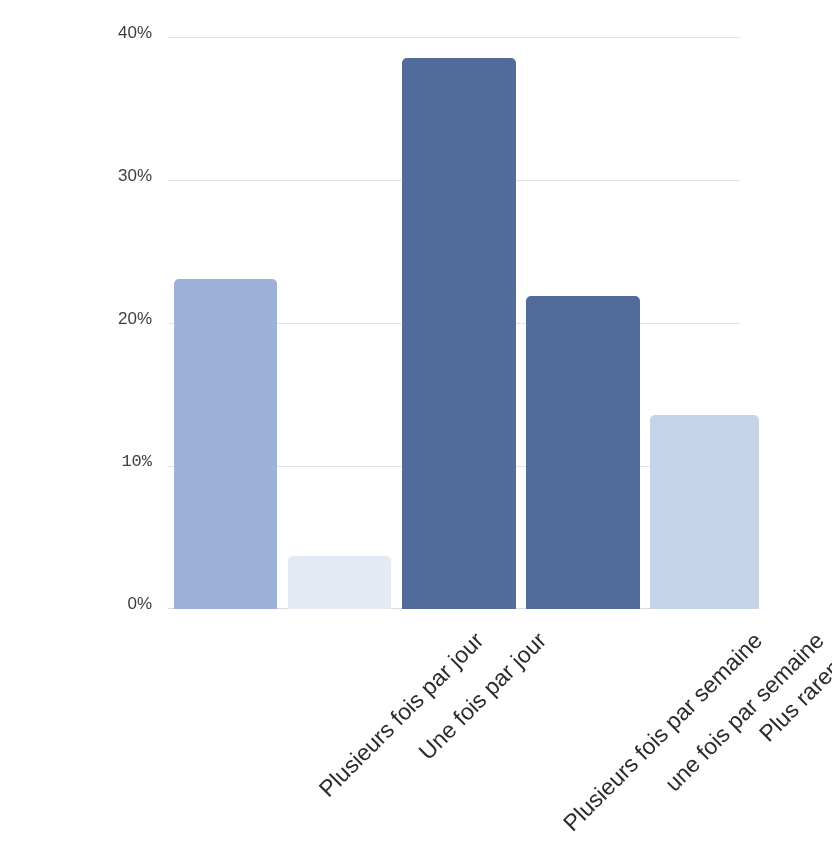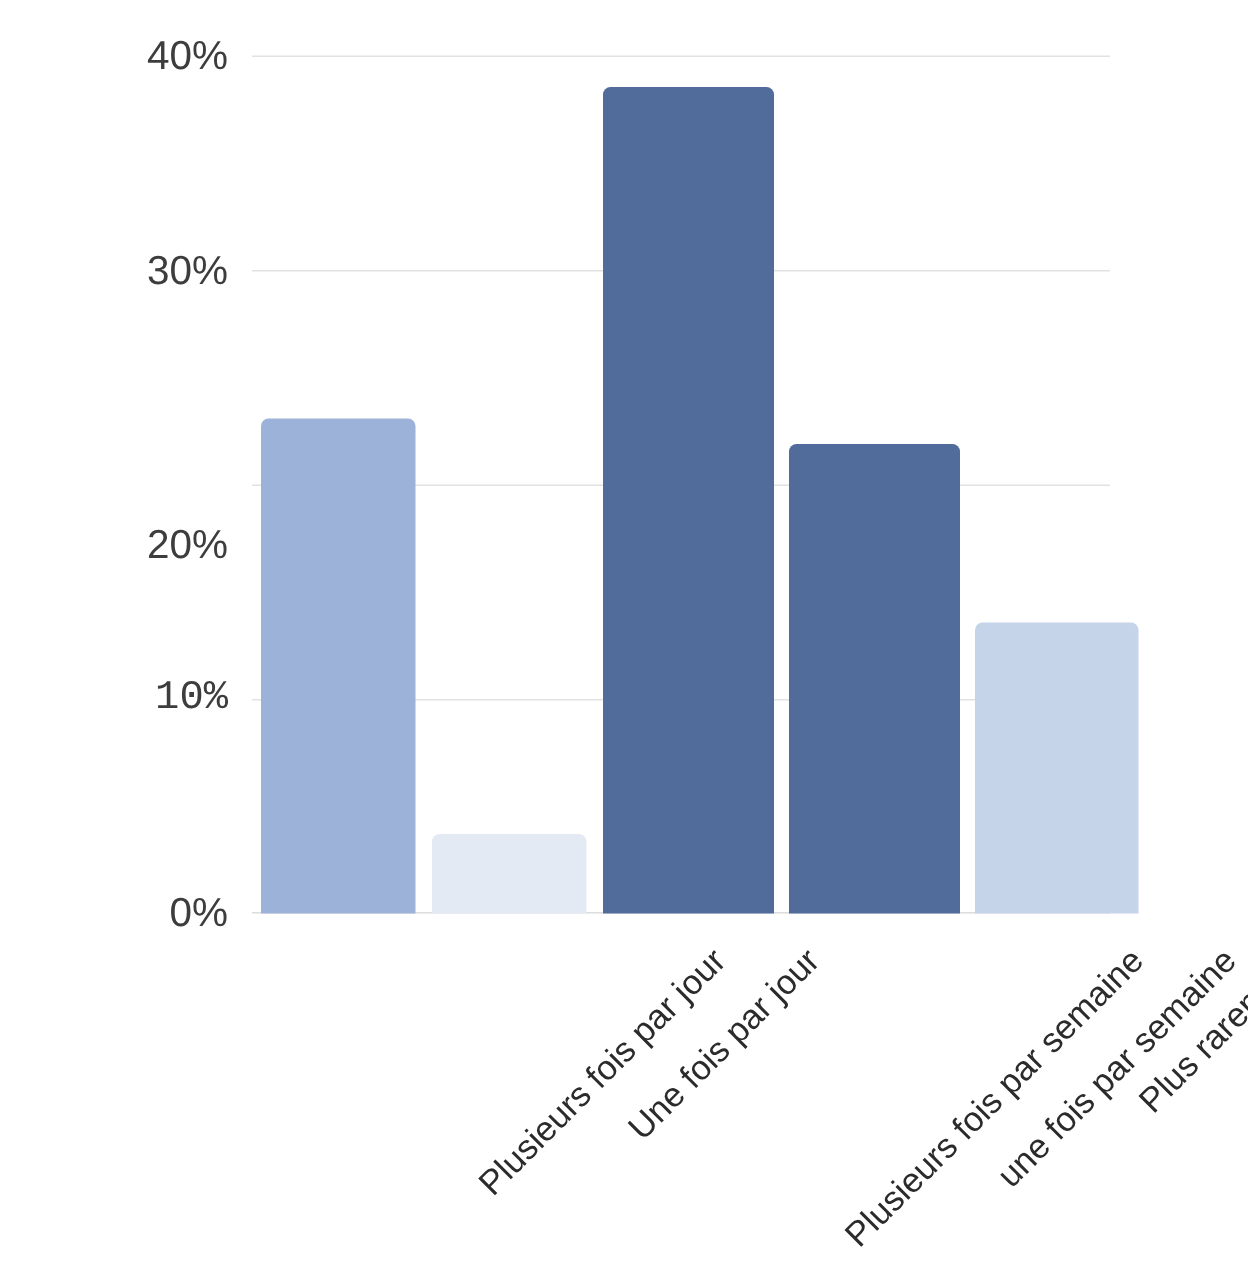--- a/index.html
+++ b/index.html
@@ -38,21 +38,21 @@
     background: #e2e2e2;
   }
   .gridline.baseline {
     background: #dcdcdc;
   }
 
   .y-tick-label {
     position: absolute;
     right: 0;
     text-align: right;
-    font-size: 27px;
+    font-size: 17px;
     color: #3d3d3d;
     font-family: "Liberation Sans", sans-serif;
     line-height: 1;
     white-space: nowrap;
   }
   .y-axis-labels {
     position: absolute;
     left: 0px;
     top: 0px;
     width: 152px;
@@ -103,21 +103,21 @@
     <div class="gridline" style="top: 0px; background: rgb(226, 226, 226);"></div>
     <div class="gridline" style="top: 143px; background: rgb(226, 226, 226);"></div>
     <div class="gridline" style="top: 286px; background: rgb(226, 226, 226);"></div>
     <div class="gridline" style="top: 429px; background: rgb(226, 226, 226);"></div>
     <div class="gridline baseline" style="top:571px;"></div>
   </div>
 
   <div class="y-axis-labels">
     <div class="y-tick-label" style="top: 24px; color: rgb(61, 61, 61);">40%</div>
     <div class="y-tick-label" style="top: 167px; color: rgb(61, 61, 61);">30%</div>
-    <div class="y-tick-label" style="top: 310px; color: rgb(61, 61, 61); margin-top: 40px;">20%</div>
+    <div class="y-tick-label" style="top: 310px; color: rgb(61, 61, 61);">20%</div>
     <div class="y-tick-label" style="top: 453px; color: rgb(61, 61, 61); font-family: Liberation Mono, monospace;">10%</div>
     <div class="y-tick-label" style="top: 595px; color: rgb(61, 61, 61);">0%</div>
   </div>
 
   <div class="bars-layer">
     <div class="bar" style="left: 6px; width: 103px; height: 330.33px; background: rgb(157, 178, 216);" title="Plusieurs fois par jour — 23.1%"></div>
     <div class="bar" style="left: 120px; width: 103px; height: 52.91px; background: rgb(228, 234, 244);" title="Une fois par jour — 3.7%"></div>
     <div class="bar" style="left: 234px; width: 114px; height: 550.55px; background: rgb(81, 108, 155);" title="Plusieurs fois par semaine — 38.5%"></div>
     <div class="bar" style="left: 358px; width: 114px; height: 313.17px; background: rgb(81, 108, 155);" title="une fois par semaine — 21.9%"></div>
     <div class="bar" style="left: 482px; width: 109px; height: 194.48px; background: rgb(198, 212, 233);" title="Plus rarement — 13.6%"></div>

